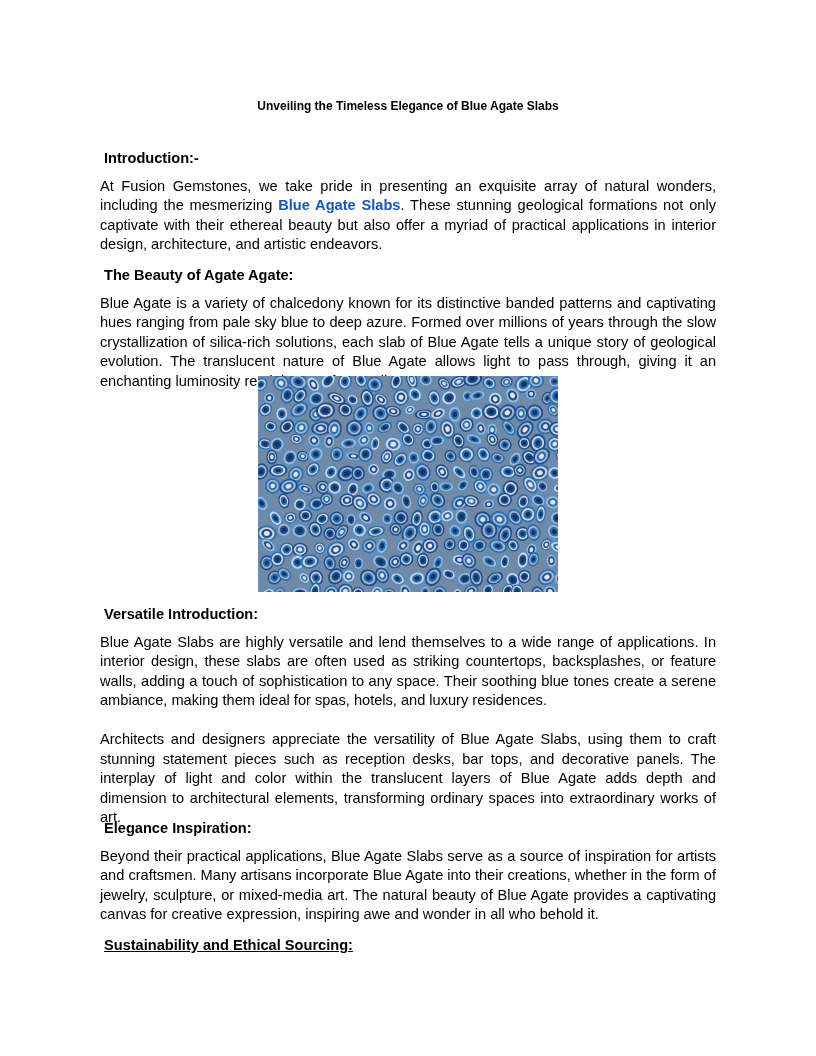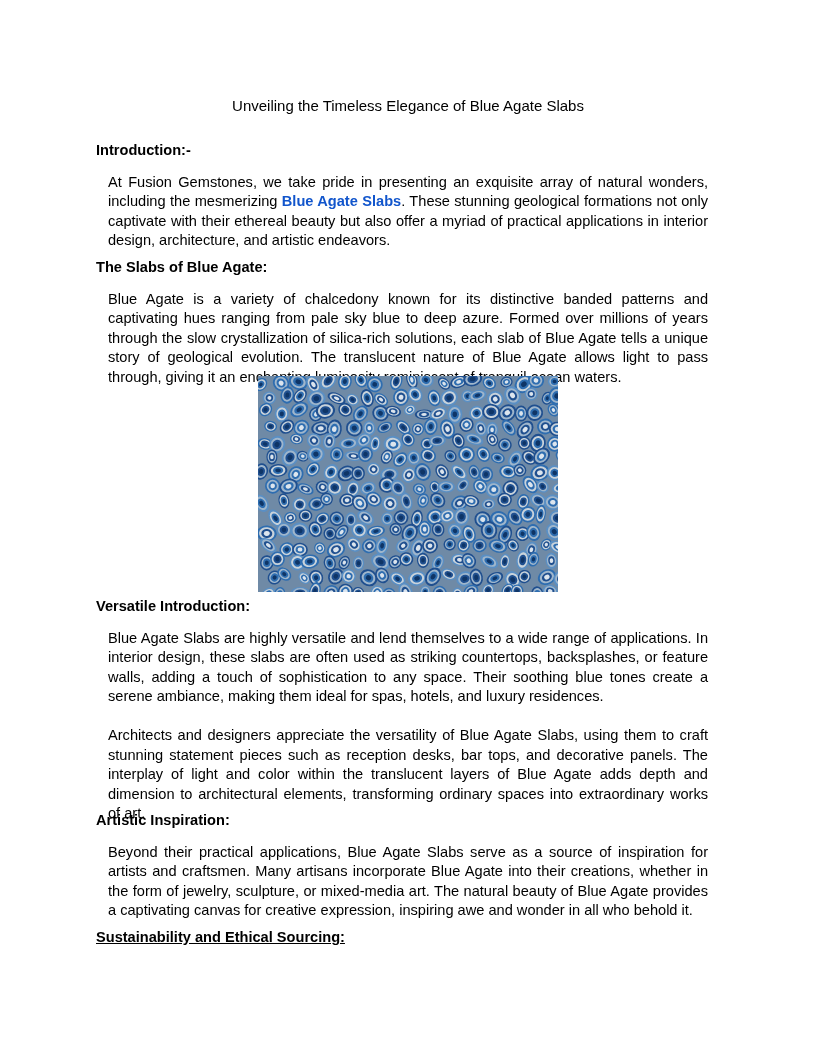--- a/index.html
+++ b/index.html
@@ -4,25 +4,25 @@
 <style>
   html, body { margin: 0; padding: 0; background: #ffffff; }
   body { width: 816px; height: 1056px; position: relative; overflow: hidden; }
   .page {
     position: absolute; left: 96px; top: 0; width: 624px;
     font-family: "Liberation Sans", sans-serif; color: #000000;
     font-size: 14.6px; line-height: 19.5px;
   }
   .title {
     position: absolute; left: 0; width: 624px; top: 93px;
-    text-align: center; font-size: 15px; line-height: 26px; font-weight: normal; margin: 0;
+    text-align: center; font-size: 12px; line-height: 26px; font-weight: bold; margin: 0;
   }
   .block { position: absolute; left: 0; width: 624px; }
-  .heading { font-weight: bold; margin: 0; }
-  .para { margin: 12px; text-align: justify; }
+  .heading { font-weight: bold; margin: 8px; }
+  .para { margin: 4px; text-align: justify; }
   .link { color: #1155cc; font-weight: bold; text-decoration: none; }
   .figure {
     position: absolute; left: 162px; top: 376px; width: 300px; height: 216px;
     overflow: hidden;
     background: #3a5f8c;
   }
   .figure svg { display: block; }
 </style>
 </head>
 <body>
@@ -30,21 +30,21 @@
 <div class="page">
 
   <h1 class="title">Unveiling the Timeless Elegance of Blue Agate Slabs</h1>
 
   <div class="block" style="top:141px;">
     <p class="heading">Introduction:-</p>
     <p class="para"><span>At Fusion Gemstones, we take pride in presenting an exquisite array of natural wonders, including the mesmerizing </span><a class="link" href="#">Blue Agate Slabs</a><span>. These stunning geological formations not only captivate with their ethereal beauty but also offer a myriad of practical applications in interior design, architecture, and artistic endeavors.</span></p>
   </div>
 
   <div class="block" style="top:258px;">
-    <p class="heading">The Slabs of Blue Agate:</p>
+    <p class="heading">The Beauty of Agate Agate:</p>
     <p class="para">Blue Agate is a variety of chalcedony known for its distinctive banded patterns and captivating hues ranging from pale sky blue to deep azure. Formed over millions of years through the slow crystallization of silica-rich solutions, each slab of Blue Agate tells a unique story of geological evolution. The translucent nature of Blue Agate allows light to pass through, giving it an enchanting luminosity reminiscent of tranquil ocean waters.</p>
   </div>
 
   <div class="figure">
     <svg width="300" height="216" viewBox="0 0 300 216" xmlns="http://www.w3.org/2000/svg">
       <rect width="300" height="216" fill="#6f8aa6"></rect>
       <g id="agates">
           <ellipse cx="2.8" cy="8.5" rx="7.2" ry="5.7" fill="#2e6db0" transform="rotate(131 2.8 8.5)"></ellipse>
           <ellipse cx="2.8" cy="8.5" rx="5.6" ry="4.5" fill="#c9d3db" transform="rotate(131 2.8 8.5)"></ellipse>
           <ellipse cx="2.8" cy="8.5" rx="3.9" ry="3.2" fill="#2e6db0" transform="rotate(131 2.8 8.5)"></ellipse>
@@ -1189,21 +1189,21 @@
     </svg>
   </div>
 
   <div class="block" style="top:597px;">
     <p class="heading">Versatile Introduction:</p>
     <p class="para">Blue Agate Slabs are highly versatile and lend themselves to a wide range of applications. In interior design, these slabs are often used as striking countertops, backsplashes, or feature walls, adding a touch of sophistication to any space. Their soothing blue tones create a serene ambiance, making them ideal for spas, hotels, and luxury residences.</p>
     <p class="para" style="margin-top:19.5px;">Architects and designers appreciate the versatility of Blue Agate Slabs, using them to craft stunning statement pieces such as reception desks, bar tops, and decorative panels. The interplay of light and color within the translucent layers of Blue Agate adds depth and dimension to architectural elements, transforming ordinary spaces into extraordinary works of art.</p>
   </div>
 
   <div class="block" style="top:811px;">
-    <p class="heading">Artistic Inspiration:</p>
+    <p class="heading">Elegance Inspiration:</p>
     <p class="para">Beyond their practical applications, Blue Agate Slabs serve as a source of inspiration for artists and craftsmen. Many artisans incorporate Blue Agate into their creations, whether in the form of jewelry, sculpture, or mixed-media art. The natural beauty of Blue Agate provides a captivating canvas for creative expression, inspiring awe and wonder in all who behold it.</p>
   </div>
 
   <div class="block" style="top:928px;text-decoration:underline;">
     <p class="heading">Sustainability and Ethical Sourcing:</p>
   </div>
 
 </div>
 
 </body></html>

